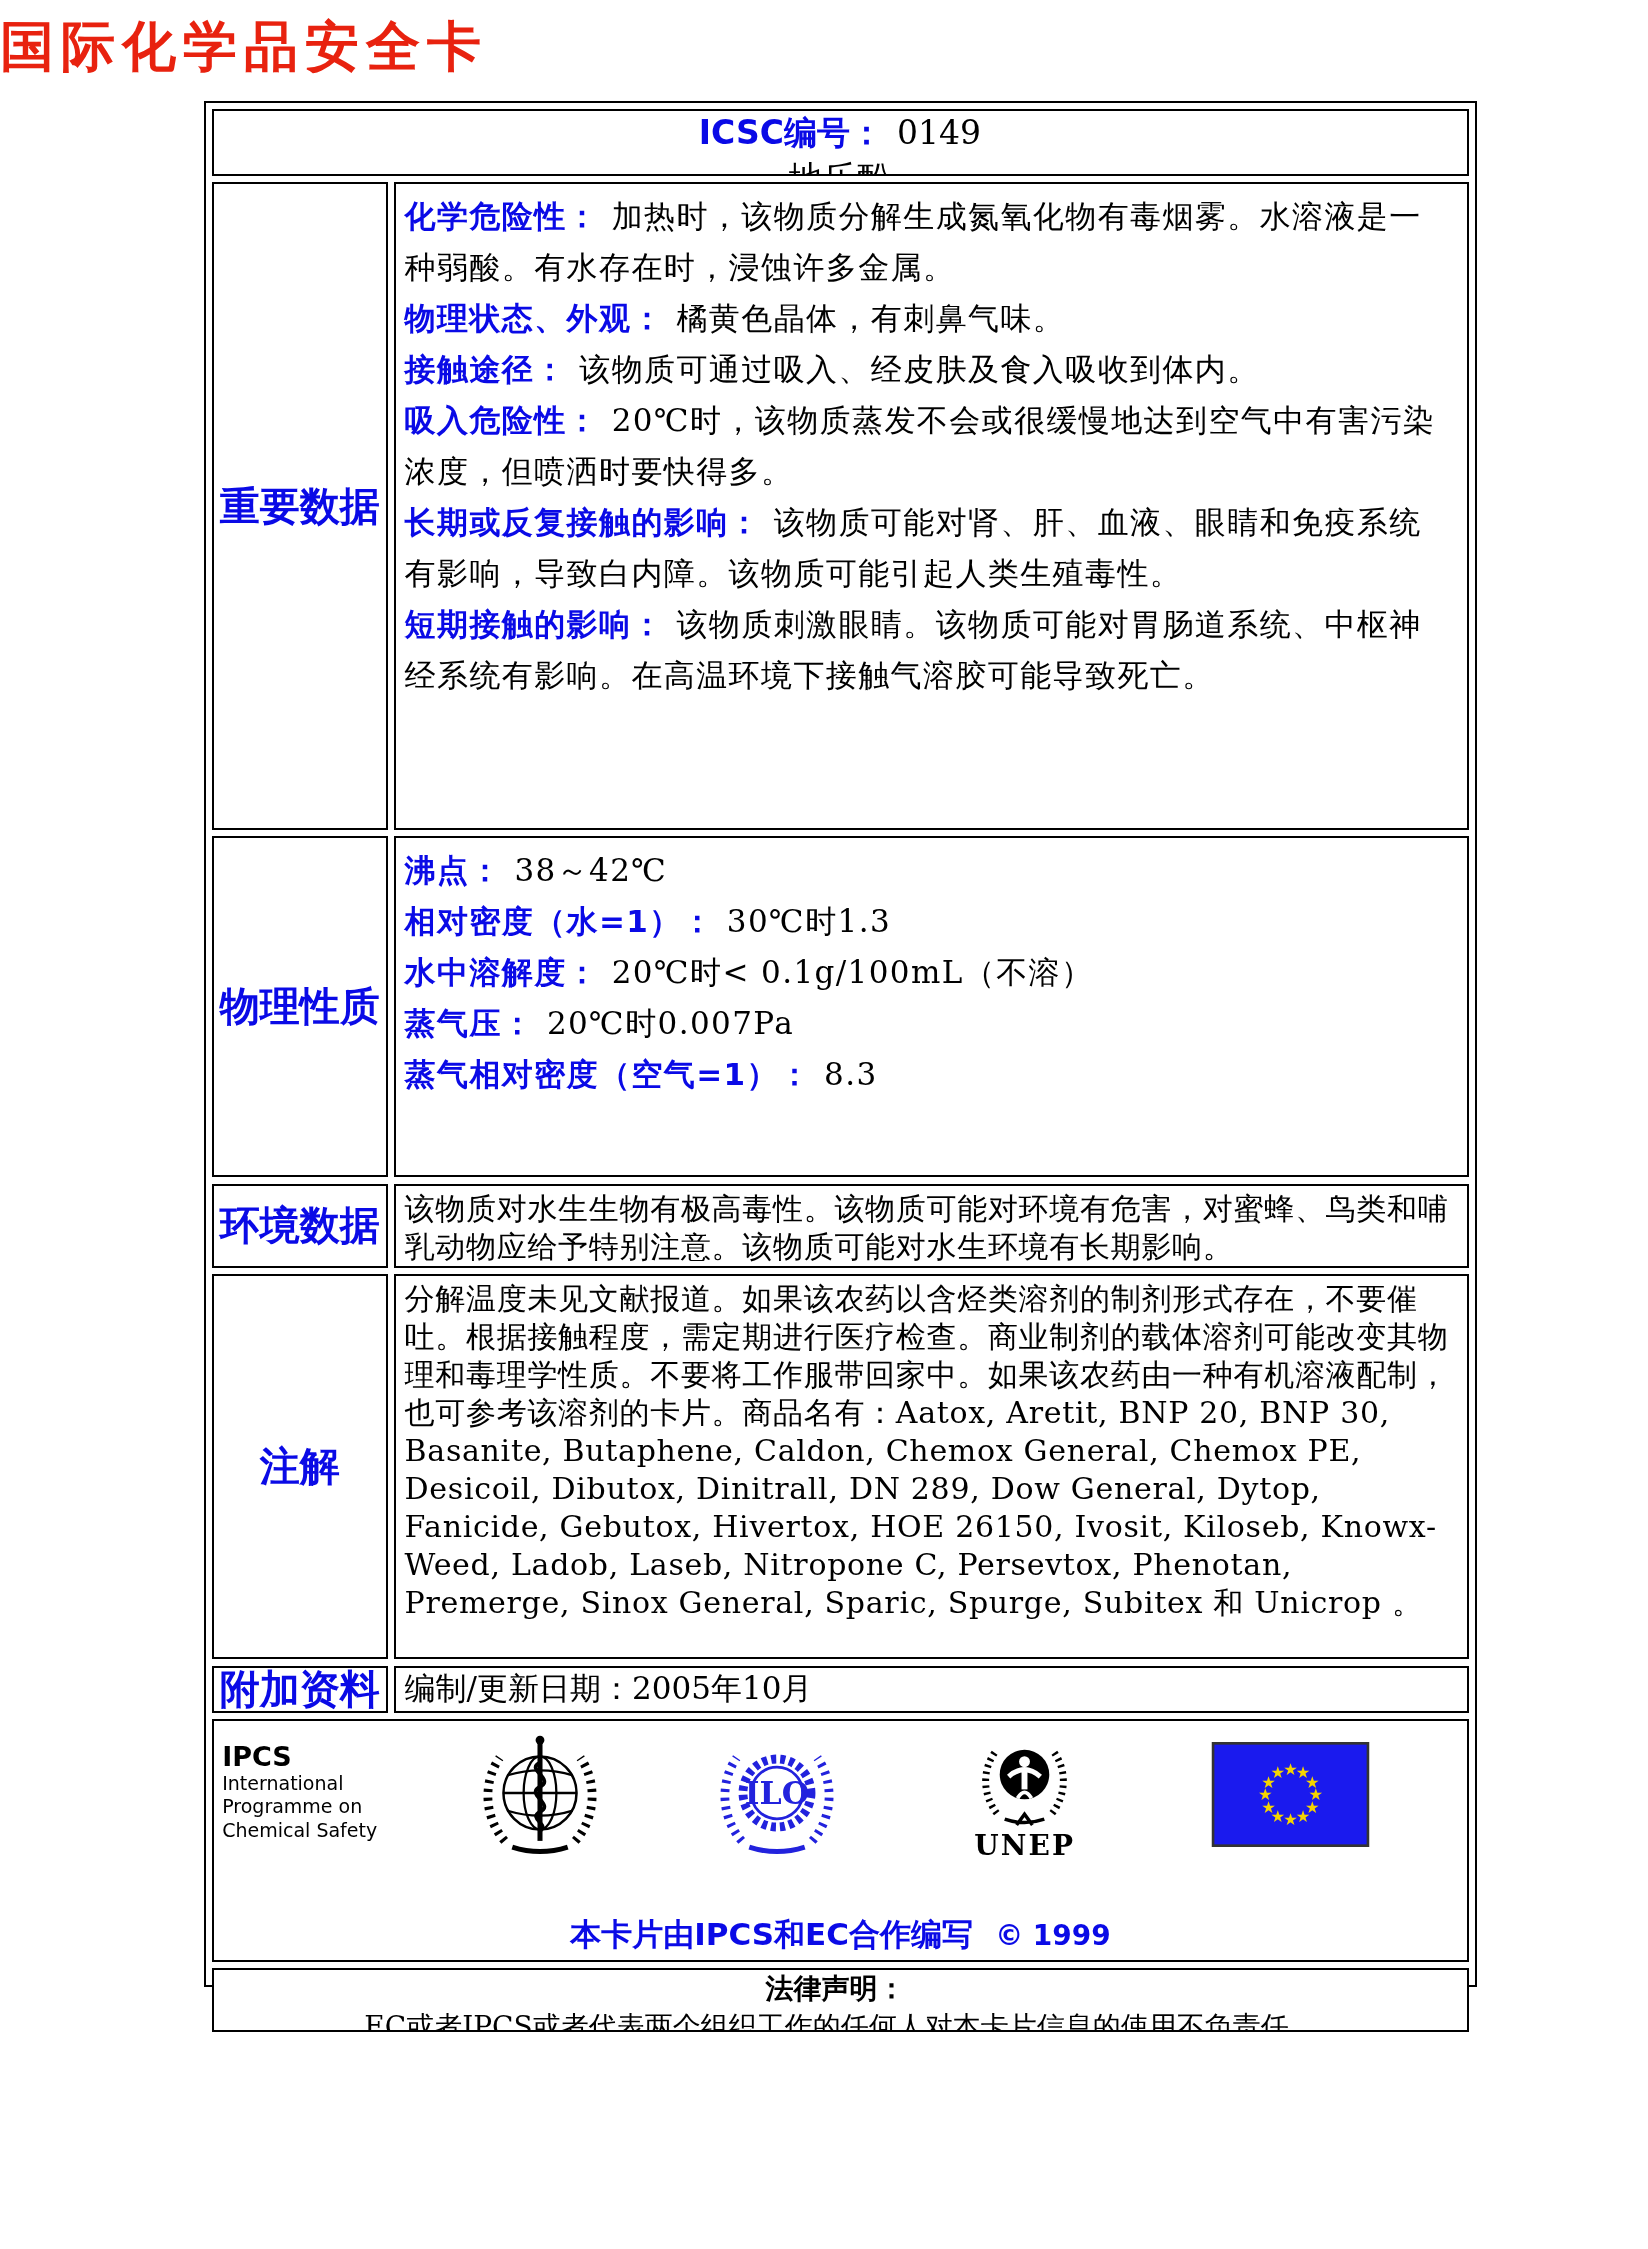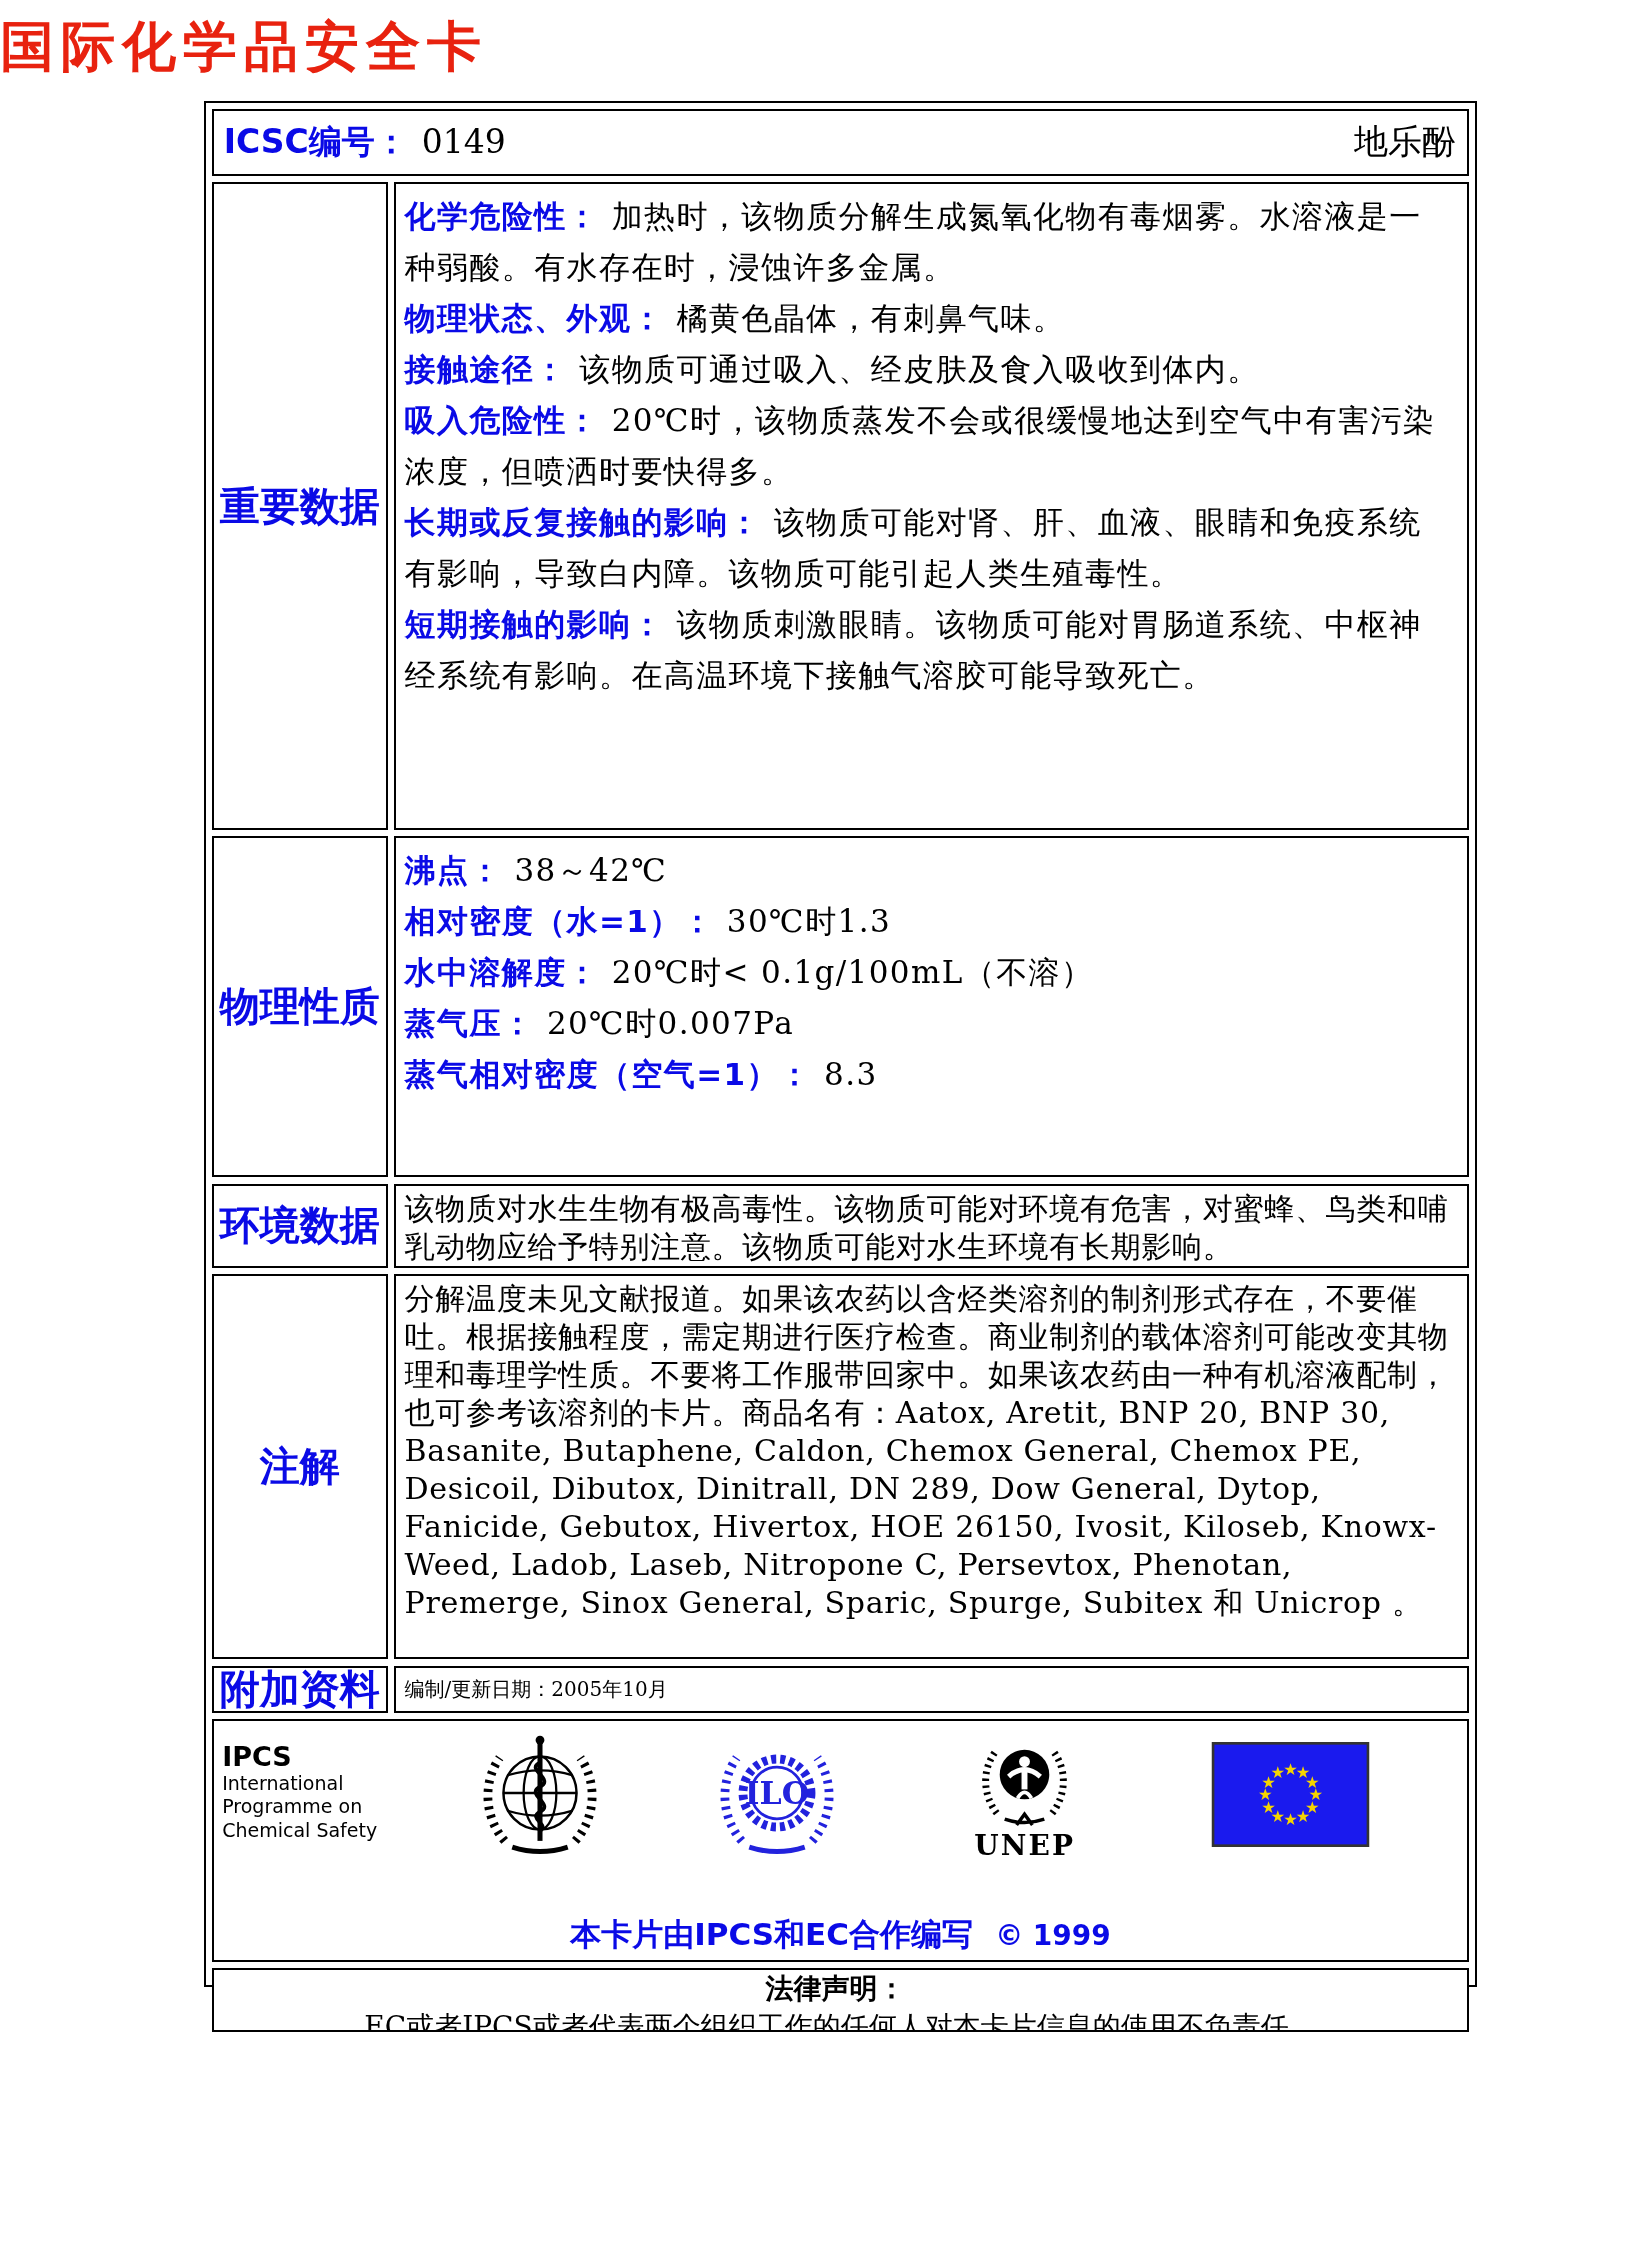--- a/index.html
+++ b/index.html
@@ -31,35 +31,35 @@
   .cell{border:2.1px solid #000;background:#fff;overflow:hidden;}
   .label-cell{
     flex:0 0 176px;display:flex;align-items:center;justify-content:center;
     color:var(--blue);font-weight:bold;font-size:40px;text-align:center;
     font-family:"DejaVu Sans","Liberation Sans",sans-serif;
   }
   .content-cell{flex:1 1 auto;}
 
   
   .header-cell{display:flex;align-items:center;justify-content:space-between;
-    padding:0 11.3px 0 10px;font-size:33px;width:100%;}
+    padding:0 11.3px 0 10px;font-size:33px;width:100%;flex-direction:column;}
   .icsc-group{display:flex;align-items:baseline;}
   .icsc-label{color:var(--blue);font-weight:bold;
     font-family:"DejaVu Sans","Liberation Sans",sans-serif;}
   .icsc-number{margin-left:14px;font-family:"DejaVu Serif","Liberation Serif",serif;}
   .chem-name{font-size:34px;}
 
   
   .content-loose{padding:7px 15.6px 0 8.5px;font-size:31px;line-height:51px;letter-spacing:1.4px;}
   .content-tight{padding:4.2px 12.7px 0 8.5px;font-size:30px;line-height:38px;letter-spacing:0.7px;}
   .item{display:block;}
   .k{color:var(--blue);font-weight:bold;padding-right:12.7px;
      font-family:"DejaVu Sans","Liberation Sans",sans-serif;}
   .v{font-family:"DejaVu Serif","Liberation Serif",serif;}
-  .single-line-cell{display:flex;align-items:center;padding:0 8.5px;font-size:20px;}
+  .single-line-cell{display:flex;padding:0 8.5px;font-size:31px;}
 
   
   .logos-cell{position:relative;width:100%;}
   .ipcs-block{position:absolute;left:8.5px;top:20px;
     font-family:"DejaVu Sans","Liberation Sans",sans-serif;}
   .ipcs-abbr{font-size:27px;font-weight:bold;line-height:31px;}
   .ipcs-line{font-size:19px;line-height:23.4px;}
   .logo{position:absolute;}
   .logo-who{left:259px;top:8.5px;width:134px;height:126px;}
   .logo-ilo{left:496px;top:8.5px;width:134px;height:126px;}

